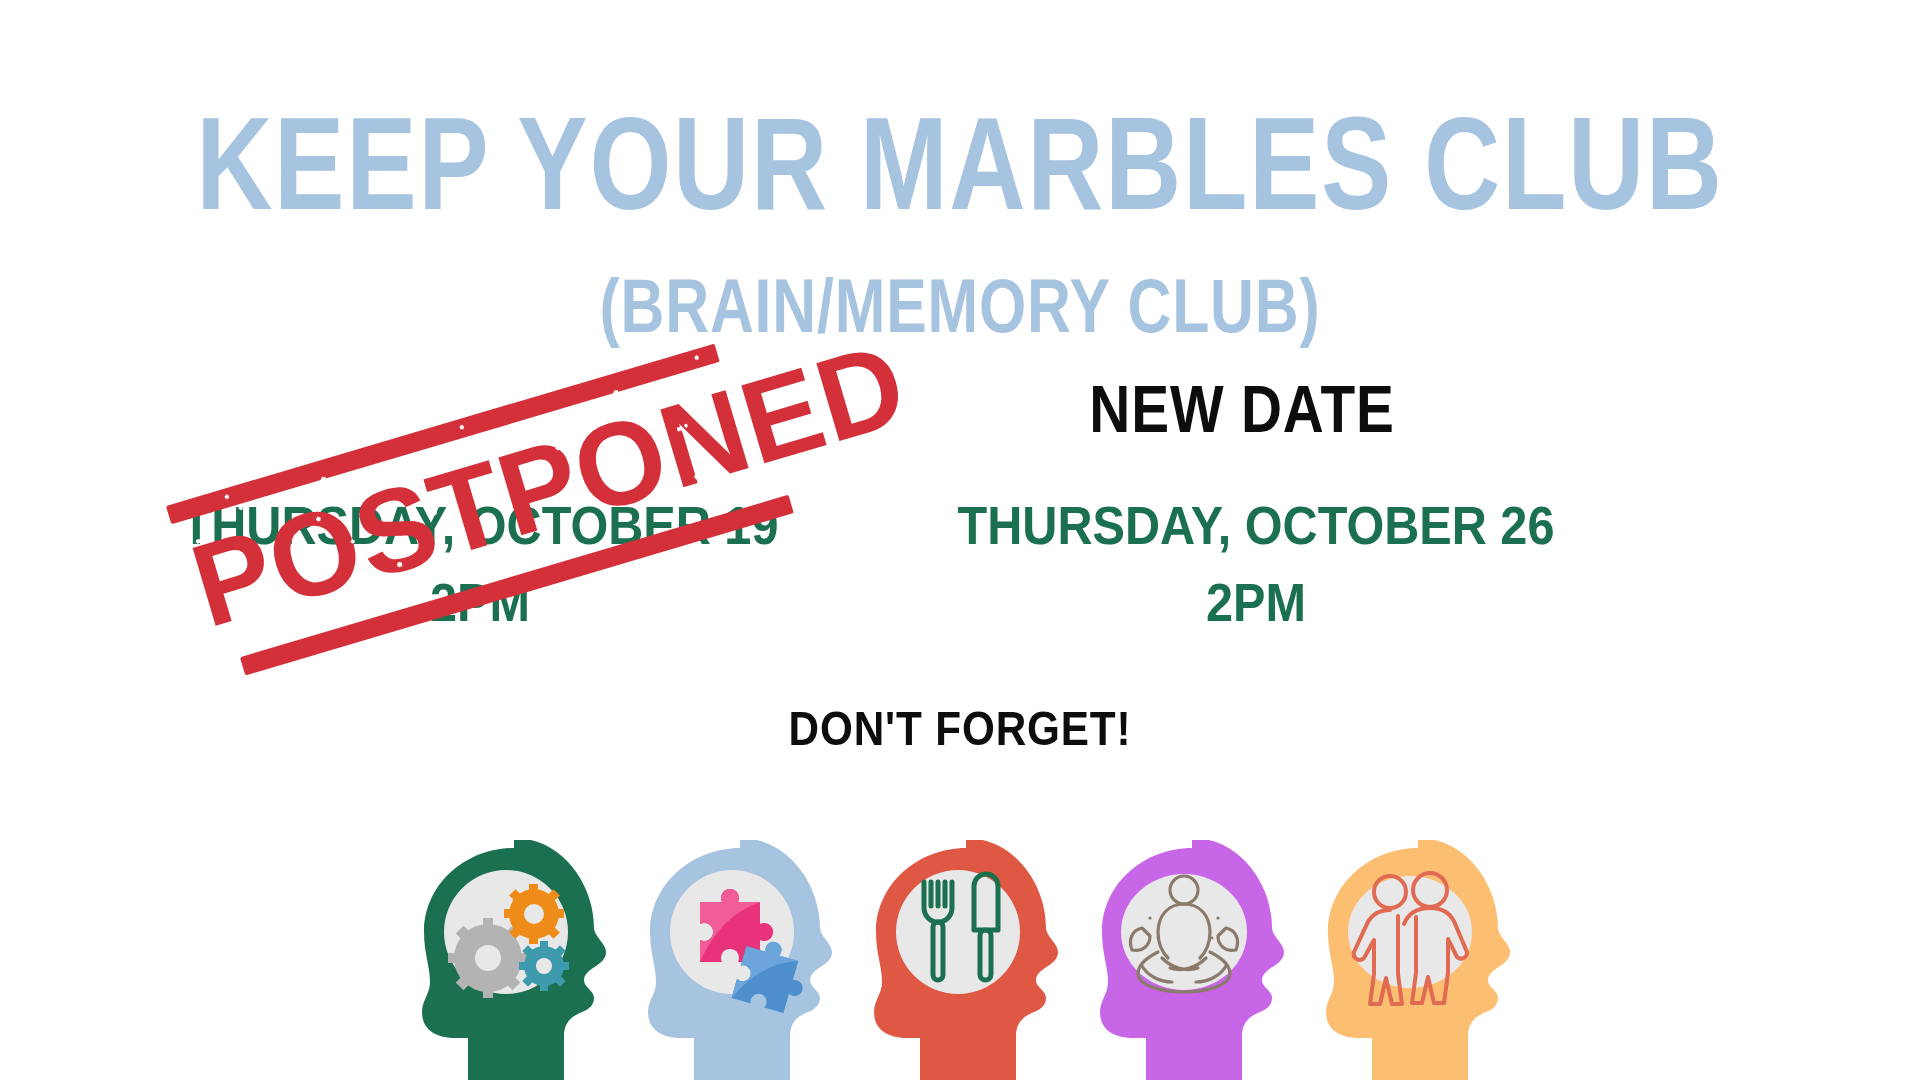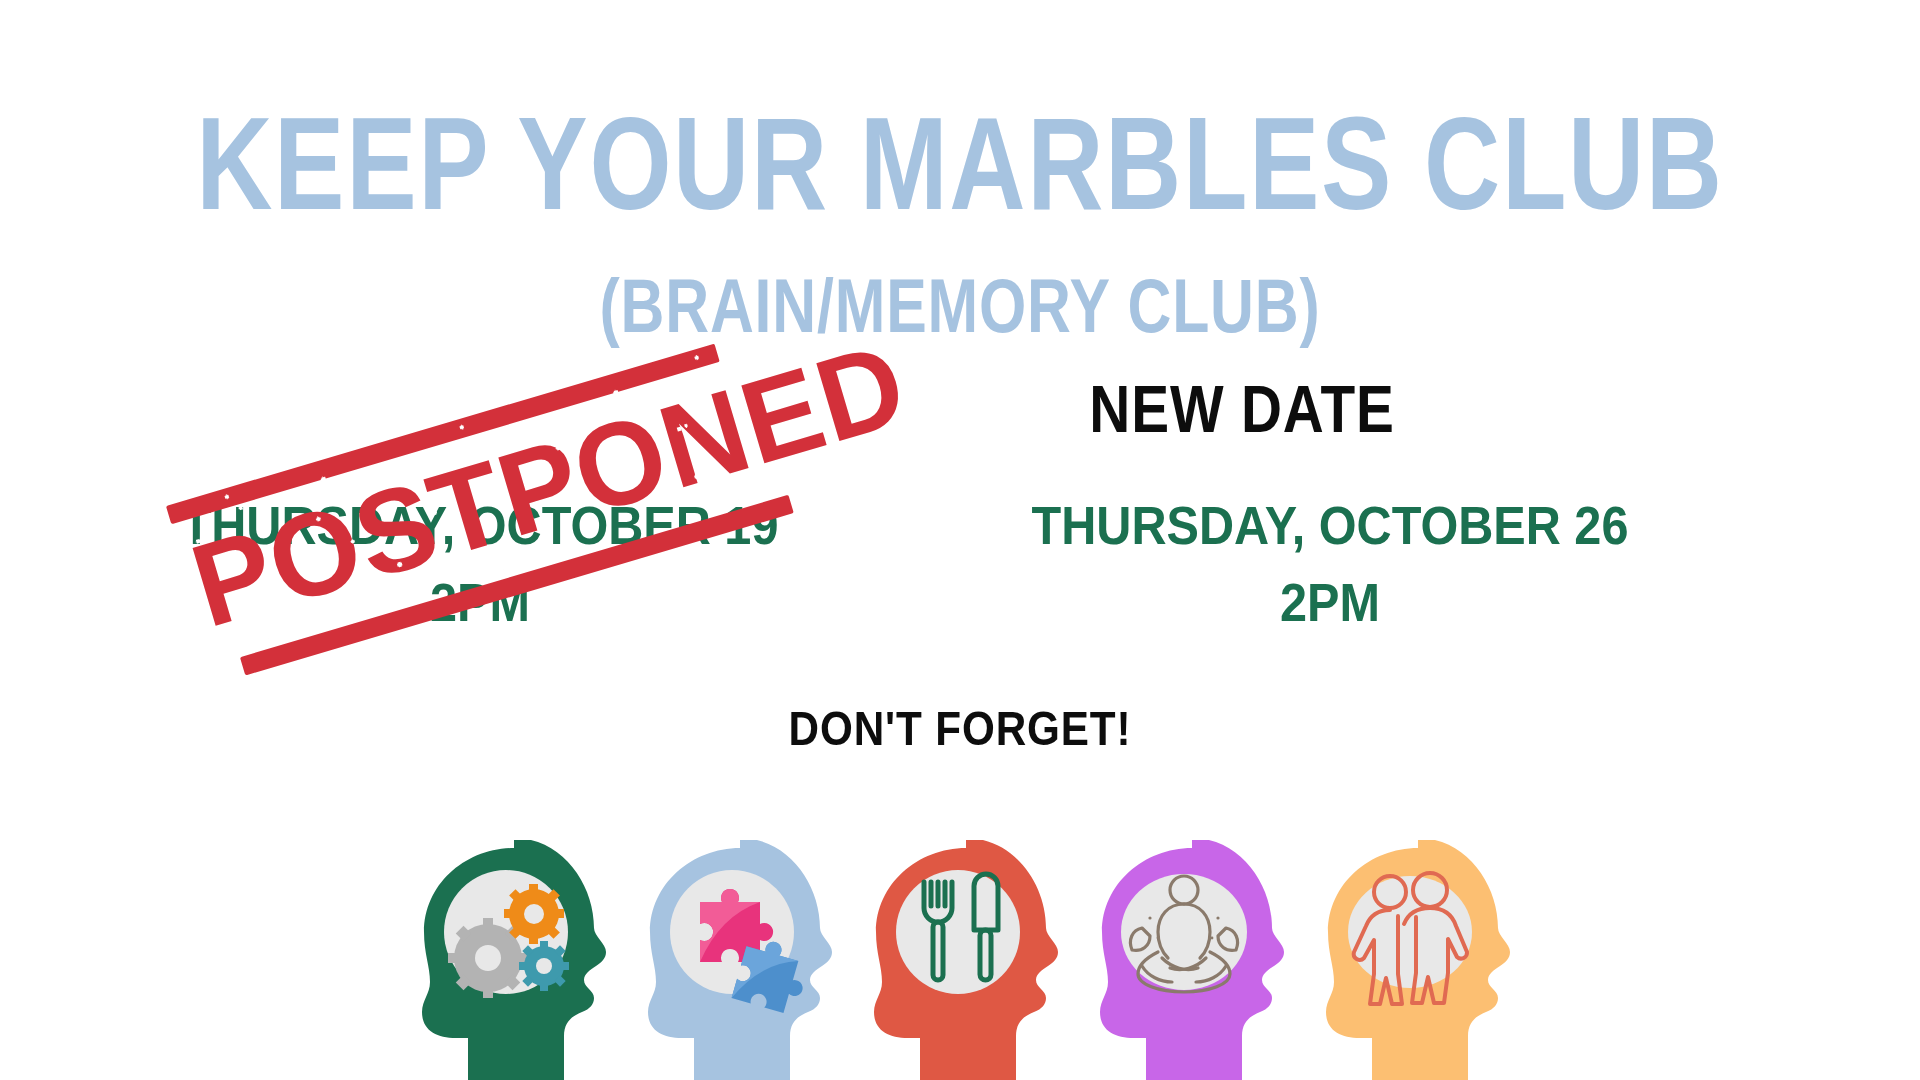--- a/index.html
+++ b/index.html
@@ -54,21 +54,21 @@
 
   
   .dateblock{ position:absolute; color:#1b7050; text-align:center; }
   .dateblock .line{
     font-size:54px; font-weight:700; line-height:1.42;
     letter-spacing:0px; white-space:nowrap;
     transform:scaleX(.90); transform-origin:50% 50%;
     font-family:"Liberation Sans Narrow","Liberation Sans",sans-serif;
   }
   #old-date{ left:100px; top:487px; width:760px; }
-  #new-date-block{ left:910px; top:487px; width:840px; }
+  #new-date-block{ left:836px; top:487px; width:840px; }
 
   
   .stamp{
     position:absolute;
     left:180px; top:415px;
     width:600px; height:190px;
     transform:rotate(-16.5deg);
     transform-origin:50% 50%;
     pointer-events:none;
   }

